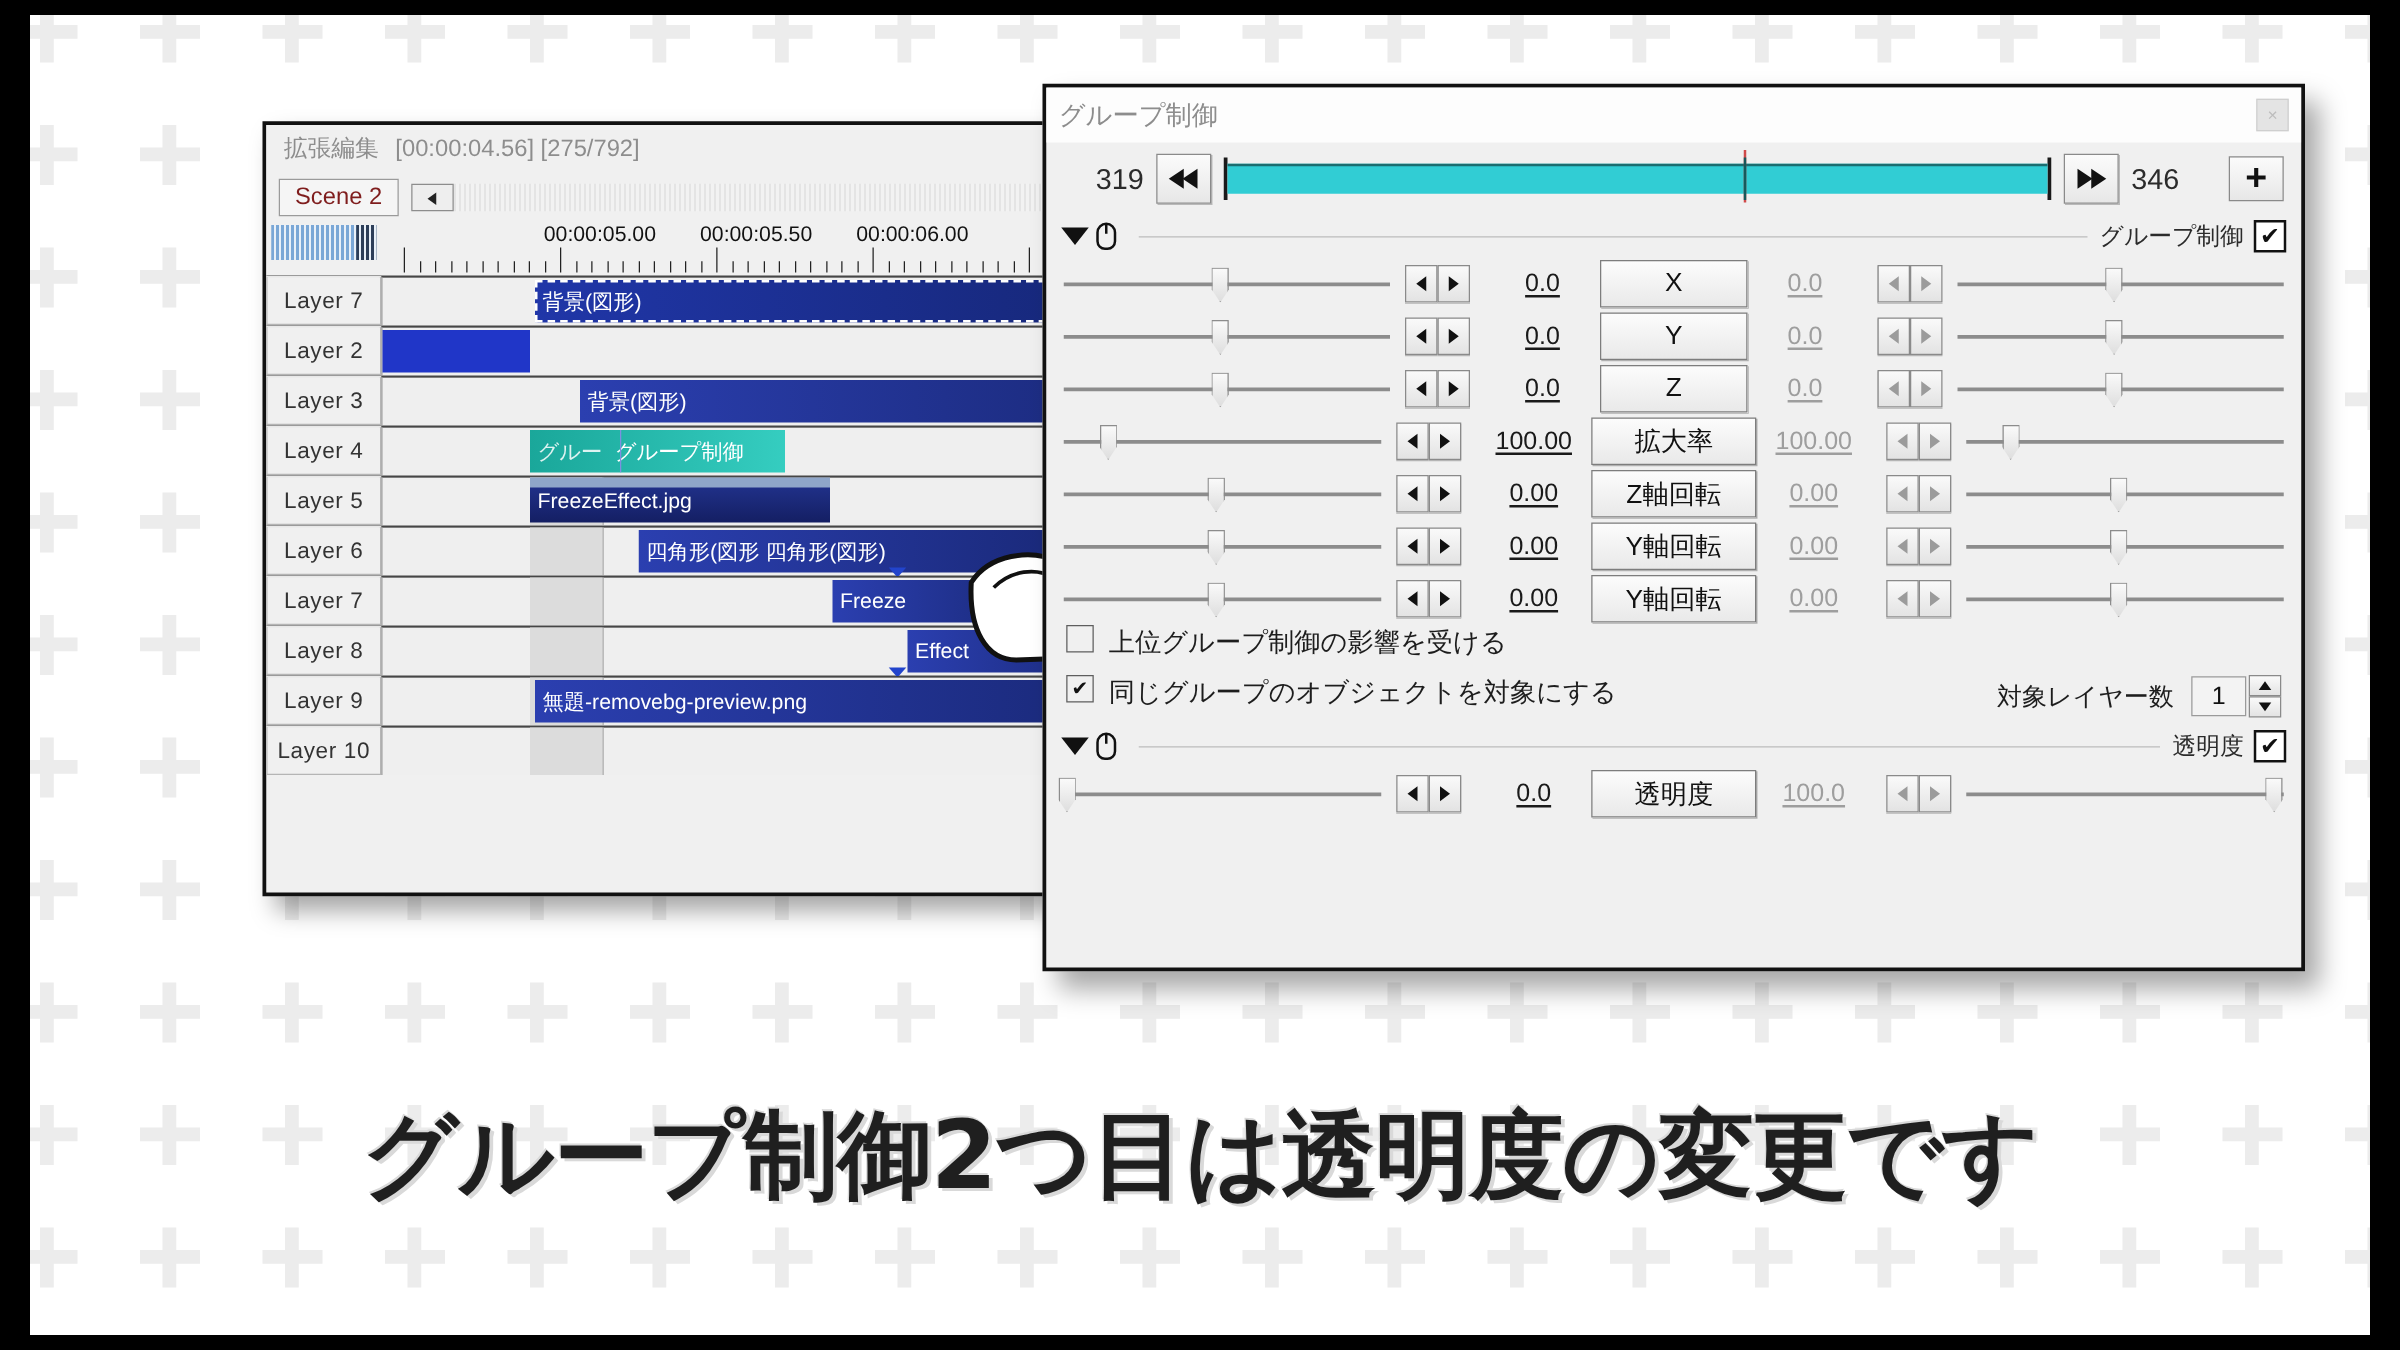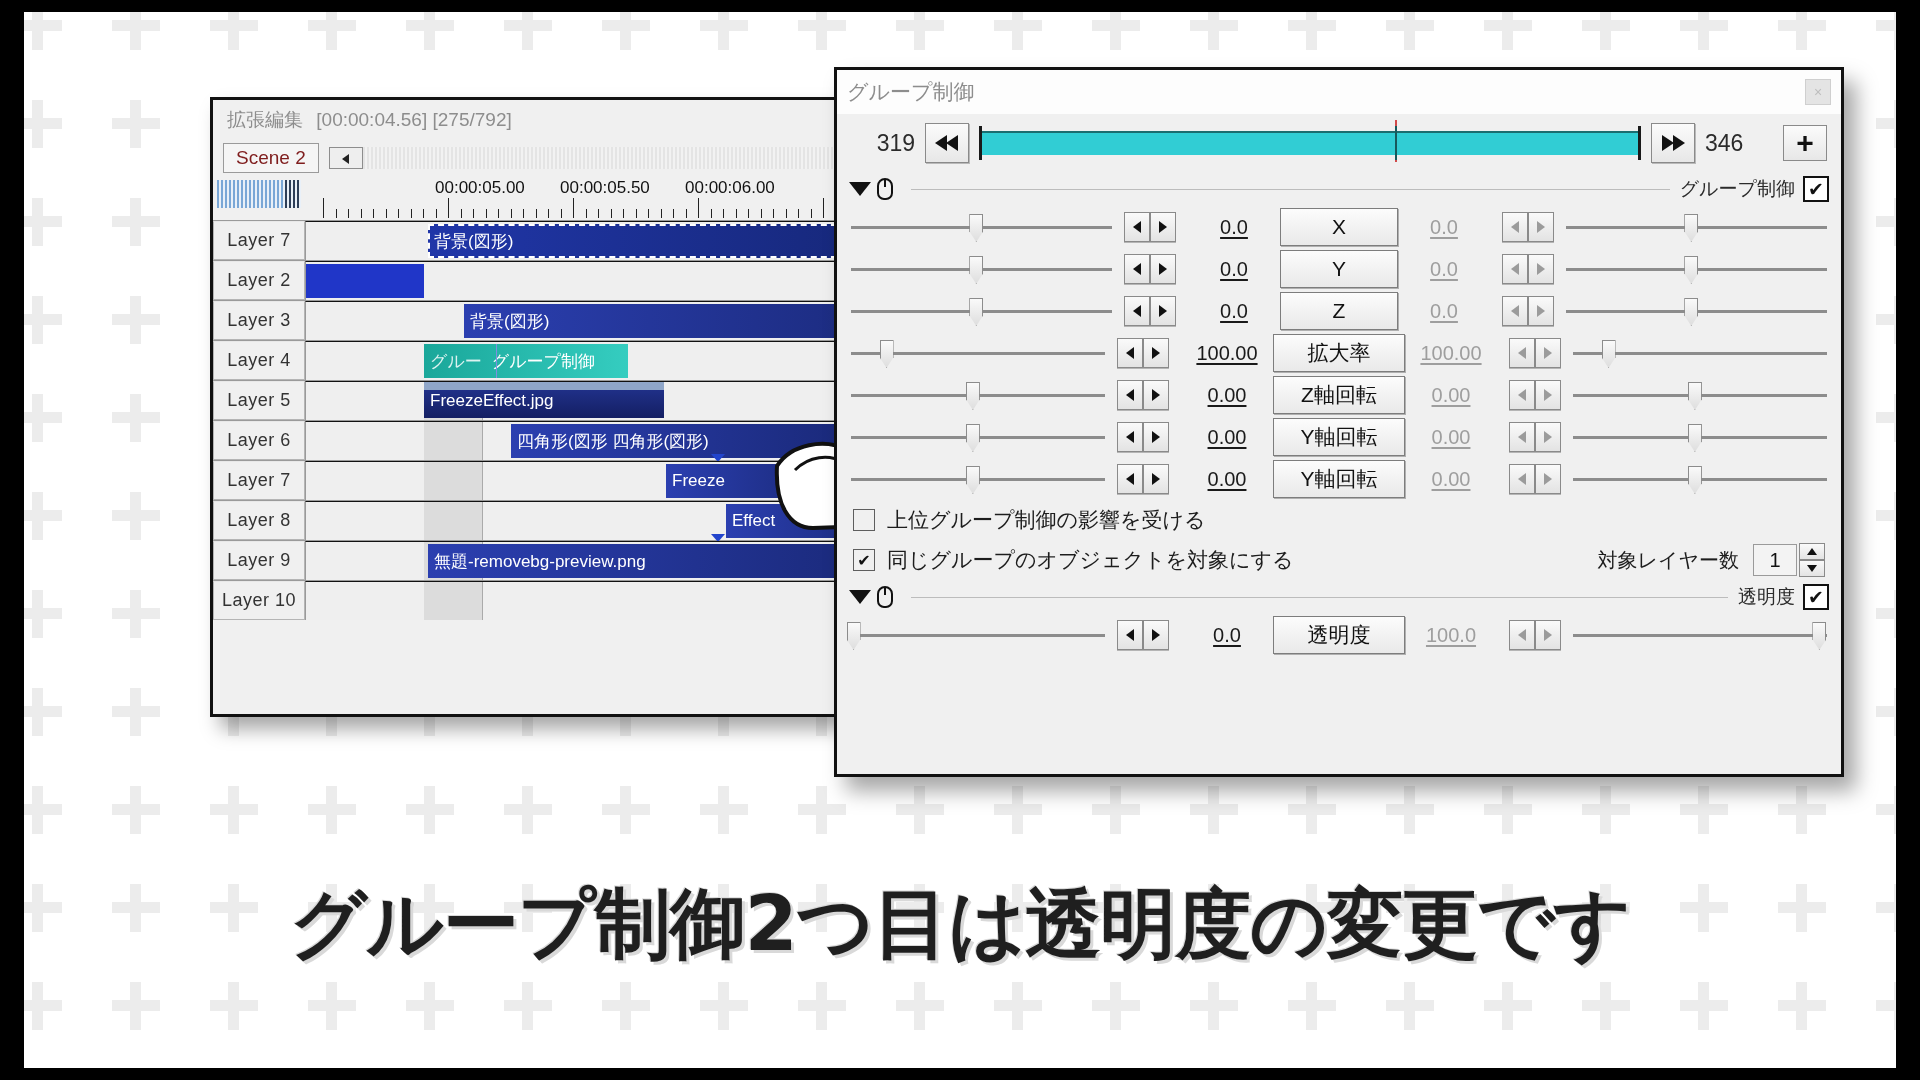--- a/index.html
+++ b/index.html
@@ -197,21 +197,21 @@
   .pbtn {
     width:118px; height:38px; border:1px solid #7d7d7d;
     background:linear-gradient(180deg,#fcfcfc,#e9e9e9);
     box-shadow:1px 1px 0 #b0b0b0;
     display:flex; align-items:center; justify-content:center;
     font-size:21px; color:#111;
   }
   .pbtn.wide { width:132px; }
 
   
-  .cbrow { display:flex; align-items:center; height:40px; padding:0 16px; }
+  .cbrow { display:flex; align-items:flex-start; height:40px; padding:0 16px; }
   .cbrow .cb {
     width:22px; height:22px; border:1px solid #5e5e5e; background:#f0f0f0;
     display:flex; align-items:center; justify-content:center;
     font-size:16px; color:#111; margin-right:12px;
   }
   .cbrow .cb-label { font-size:21px; color:#1d1d1d; }
   .cbrow .right-group { margin-left:auto; display:flex; align-items:center; }
   .cbrow .right-group .lbl { font-size:20px; color:#1d1d1d; margin-right:14px; }
   .numbox {
     width:44px; height:32px; border:1px solid #9a9a9a; background:#f3f3f3;

